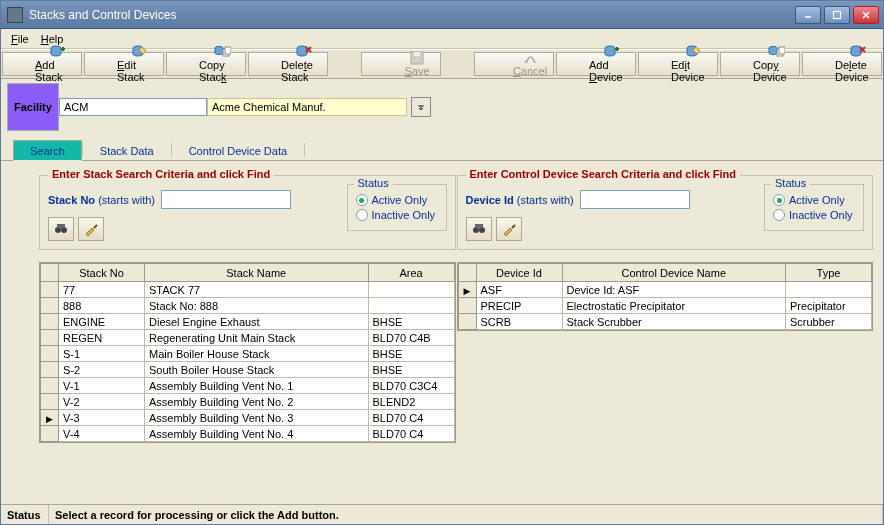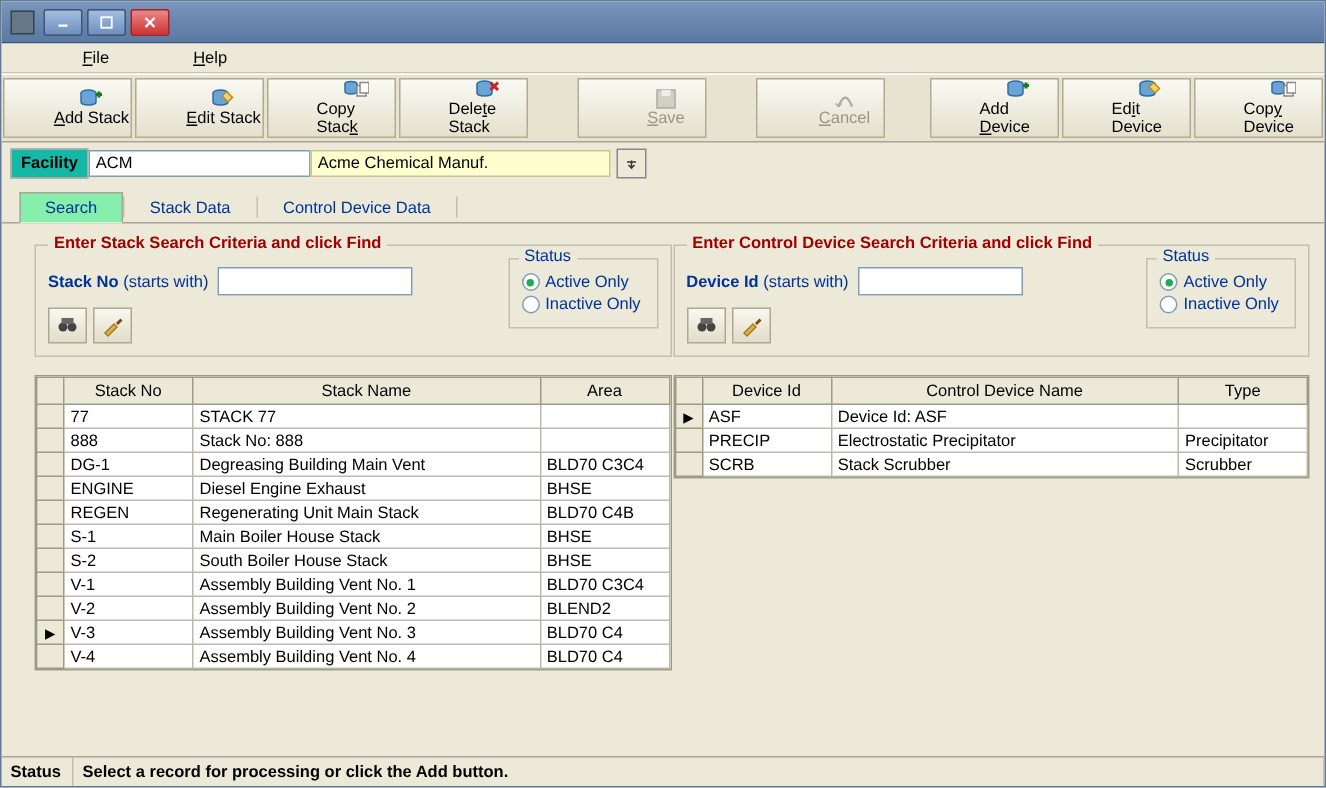--- a/index.html
+++ b/index.html
@@ -26,52 +26,52 @@
     border-bottom: 1px solid #3d567a;
   }
   .titlebar .ticon { width:16px;height:16px;margin-right:6px;background:#678;border:1px solid #345;display:inline-block;}
   .titlebar .title { flex:1; }
   .winbtns { display:flex; gap:3px; }
   .winbtn { width:26px;height:18px;border:1px solid #3d567a;background:linear-gradient(#a4bde0,#6e8fbc);border-radius:2px;display:flex;align-items:center;justify-content:center;color:#fff;font-size:10px;line-height:1; }
   .winbtn.close{ background:linear-gradient(#e88,#c33);border-color:#a22;}
   .winbtn svg { width:10px;height:10px;}
   
   .menubar { height:20px; background:#ece9d8; display:flex; align-items:center; padding:0 4px; border-bottom:1px solid #c8c4b4;}
-  .menuitem { padding:2px 6px;margin-left:44px; }
+  .menuitem { padding:2px 6px; }
   .menuitem .ul { text-decoration: underline; }
   
   .toolbar {
     display:flex; background:#e7e3d0; border-top:1px solid #fff; border-bottom:1px solid #aaa49a;
   }
   .tbtn {
-    width:86px; height:40px;
+    width:86px; height:24px;
     border:1px solid #b1ad94; background:linear-gradient(#fafaf3,#e4e0cd);
     display:flex; flex-direction:column; align-items:center; justify-content:center;
     font-size:11px; color:#000; gap:0px;
     margin:2px 1px;
     padding-left:32px;
   }
   .tbtn.disabled { color:#9a9681;margin-left:32px;}
   .tbtn .ticon { width:18px;height:14px;display:flex;align-items:center;justify-content:center;}
   .tbtn svg{width:18px;height:14px;}
   .tbtn .ul{ text-decoration: underline;}
   .toolbar .spacer { flex:1; border:none; background:transparent;}
   
   .facility-row { display:flex; align-items:center; padding:4px 6px 2px 6px; gap:0;}
-  .facility-label { background:#14b8a6; padding:3px 6px; font-weight:bold; border:1px solid #aaa;}
+  .facility-label { background:#8b5cf6; padding:17px 6px; font-weight:bold; border:1px solid #aaa;}
   .facility-code { width:148px; border:1px solid #7f9db9; background:#fff; padding:2px 4px;}
   .facility-name { width:200px; border:1px solid #c7c393; background:#feffcf; padding:2px 4px;}
   .facility-ctrl { width:20px;height:20px;border:1px solid #888;background:#ece9d8;display:flex;align-items:center;justify-content:center;margin-left:4px;}
   
   .tabs-row { display:flex; gap:0; padding:6px 12px 0 12px; border-bottom:1px solid #aaa49a; }
   .tab { padding:4px 16px 3px 16px; color:#003398; border:1px solid transparent; border-bottom:none; position:relative; top:1px;}
-  .tab.active { border-color:#aaa49a; background:#86efac; border-bottom:1px solid #ece9d8;}
+  .tab.active { border-color:#aaa49a; background:#14b8a6; border-bottom:1px solid #ece9d8;}
   .tab-sep { border-right:1px solid #c3c0b1; height:14px; margin-top:4px;}
   
-  .main { flex:1; display:flex; gap:1px; padding:10px 10px 4px 22px; overflow:hidden;}
+  .main { flex:1; display:flex; gap:1px; padding:10px 10px 4px 22px; overflow:hidden;margin-left:16px;}
   .panel { flex:1; display:flex; flex-direction:column; min-width:0;}
   .groupbox { border:1px solid #c3c0b1; padding:8px 8px 8px 8px; position:relative; margin-top:4px; display:flex; align-items:flex-start; gap:6px;}
   .groupbox .legend { position:absolute; top:-8px; left:8px; background:#ece9d8; padding:0 4px; color:#a00000; font-weight:bold; font-size:11px;}
   .fieldcol { display:flex; flex-direction:column; gap:6px; }
   .fieldrow { display:flex; align-items:center; gap:6px; margin-top:6px;}
   .fieldrow .lab { color:#003398; }
   .fieldrow .lab .bold{ font-weight:bold;}
   .fieldrow input[type=text]{ border:1px solid #7f9db9; height:19px; padding:1px 3px; font-family:inherit; font-size:11px;}
   .iconbtns { display:flex; gap:4px; margin-top:2px;}
   .iconbtn { width:26px;height:24px;border:1px solid #aca893;background:linear-gradient(#faf8ef,#e1ddc8);display:flex;align-items:center;justify-content:center;}
@@ -90,20 +90,21 @@
   
   .statusbar { height:20px; border-top:1px solid #aaa49a; display:flex; align-items:center;}
   .statusbar .cell { padding:2px 6px; border-right:1px solid #c3c0b1; height:100%; display:flex;align-items:center;}
   .statusbar .cell.lbl { font-weight:bold; min-width:48px;}
 </style>
 </head>
 <body>
 
 <div class="titlebar">
   <span class="ticon"></span>
+  <span class="title">Stacks and Control Devices</span>
   <div class="winbtns">
     <div class="winbtn">
         <svg viewBox="0 0 10 10">
           <line x1="2" y1="7" x2="8" y2="7" stroke="#fff" stroke-width="1.5"></line>
         </svg>
       </div>
     <div class="winbtn">
         <svg viewBox="0 0 10 10">
           <rect x="1.5" y="1.5" width="7" height="7" fill="none" stroke="#fff" stroke-width="1.2"></rect>
         </svg>
@@ -206,20 +207,30 @@
   <div class="tbtn">
     <span class="ticon">
         <svg viewBox="0 0 18 14">
           <ellipse cx="6" cy="3" rx="4" ry="1.6" fill="#6aa3d8" stroke="#2e6da4"></ellipse>
           <path d="M2 3v5c0 .9 1.8 1.6 4 1.6s4-.7 4-1.6V3" fill="#6aa3d8" stroke="#2e6da4"></path>
           <rect x="10" y="4" width="6" height="7" fill="#fff" stroke="#888"></rect>
           <rect x="12" y="2" width="6" height="7" fill="#fff" stroke="#888"></rect>
         </svg>
       </span>
     <span>Cop<span class="ul">y</span> Device</span>
+  </div>
+  <div class="tbtn">
+    <span class="ticon">
+        <svg viewBox="0 0 18 14">
+          <ellipse cx="7" cy="3" rx="5" ry="2" fill="#6aa3d8" stroke="#2e6da4"></ellipse>
+          <path d="M2 3v6c0 1.1 2.2 2 5 2s5-.9 5-2V3" fill="#6aa3d8" stroke="#2e6da4"></path>
+          <path d="M11 2l5 5M16 2l-5 5" stroke="#c22" stroke-width="2"></path>
+        </svg>
+      </span>
+    <span>De<span class="ul">l</span>ete Device</span>
   </div>
 </div>
 
 <div class="facility-row">
   <span class="facility-label">Facility</span>
   <span class="facility-code">ACM</span>
   <span class="facility-name">Acme Chemical Manuf.</span>
   <span class="facility-ctrl">
     <svg width="10" height="10" viewBox="0 0 10 10">
         <path d="M2 4h6M5 3v5l-2-2M5 8l2-2" stroke="#333" fill="none"></path>
@@ -301,26 +312,20 @@
               <td></td>
             </tr>
             <tr>
               <td class="rowhdr "></td>
               <td>888</td>
               <td>Stack No: 888</td>
               <td></td>
             </tr>
             <tr>
               <td class="rowhdr "></td>
-              <td>DG-1</td>
-              <td>Degreasing Building Main Vent</td>
-              <td>BLD70 C3C4</td>
-            </tr>
-            <tr>
-              <td class="rowhdr "></td>
               <td>ENGINE</td>
               <td>Diesel Engine Exhaust</td>
               <td>BHSE</td>
             </tr>
             <tr>
               <td class="rowhdr "></td>
               <td>REGEN</td>
               <td>Regenerating Unit Main Stack</td>
               <td>BLD70 C4B</td>
             </tr>

